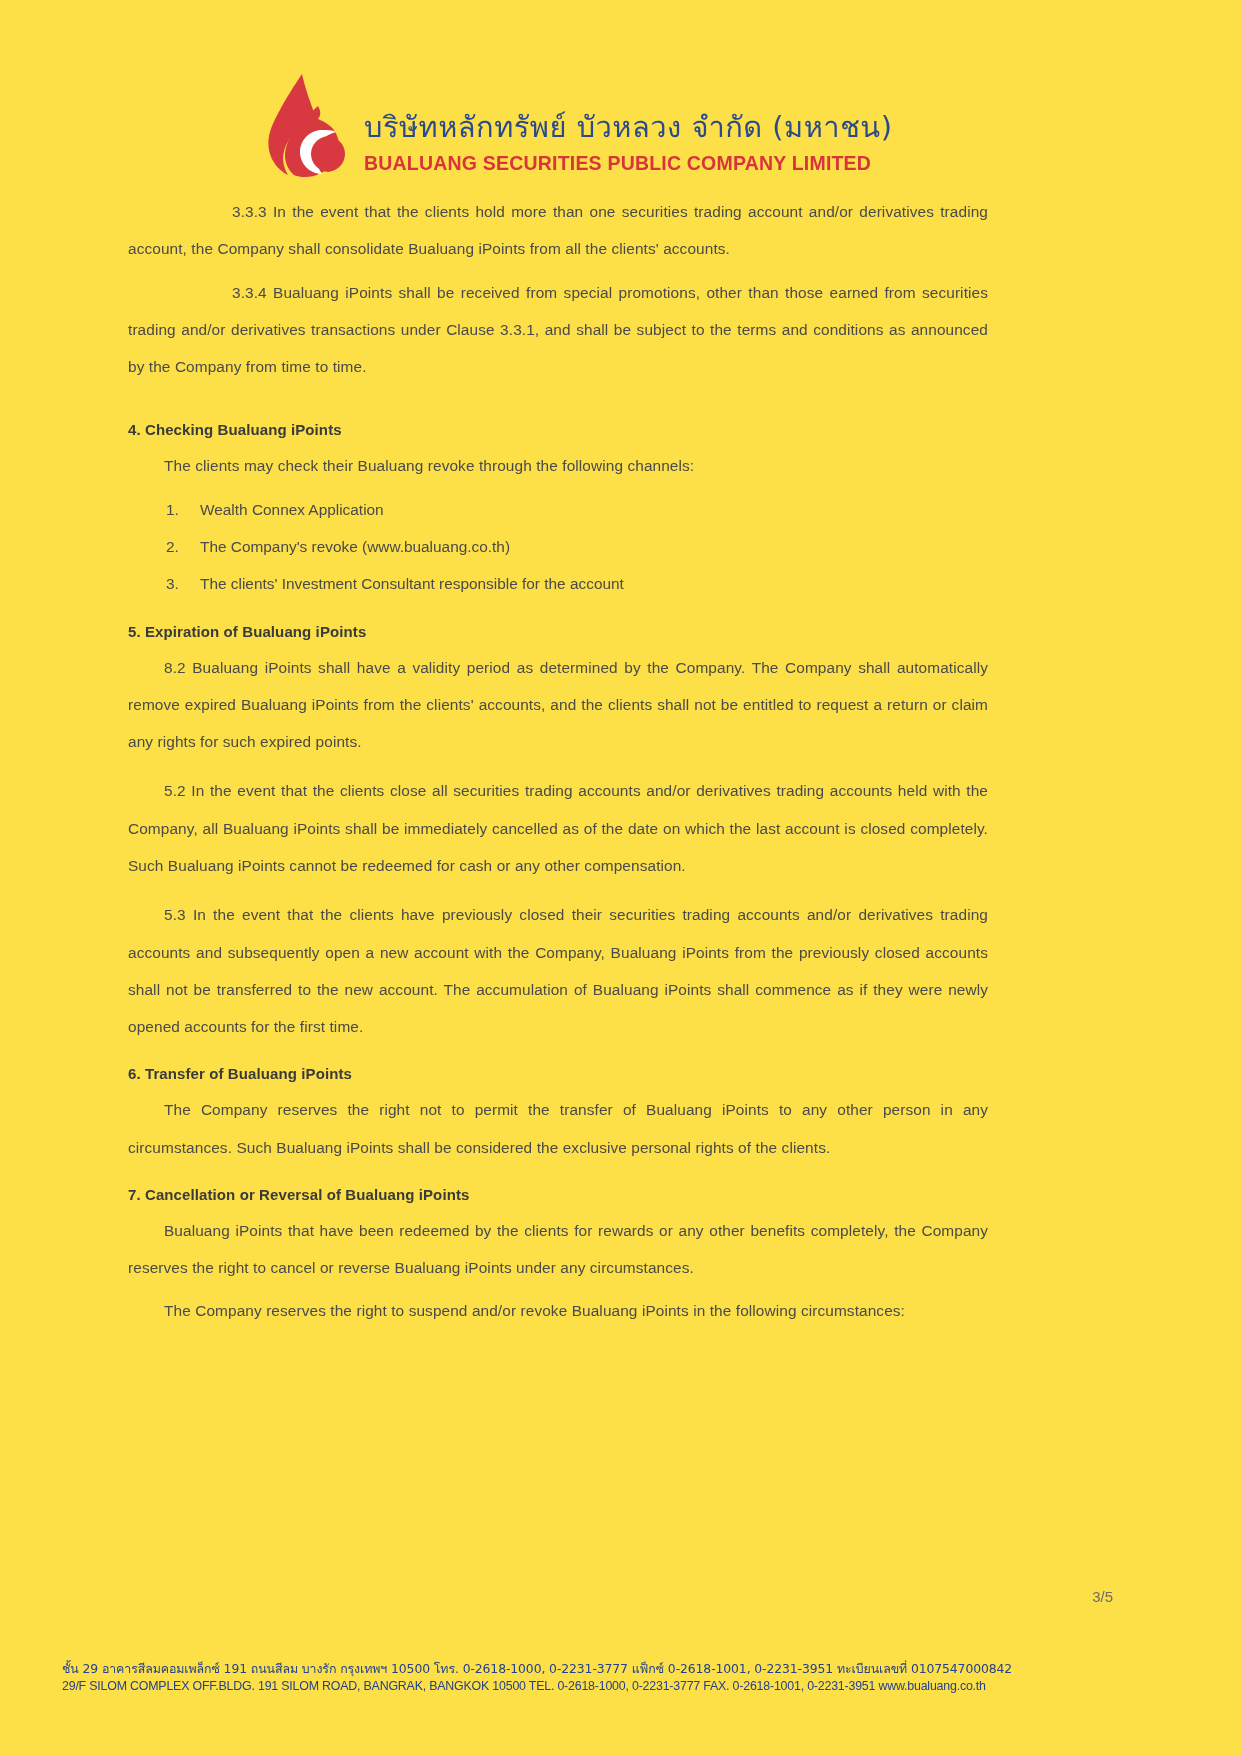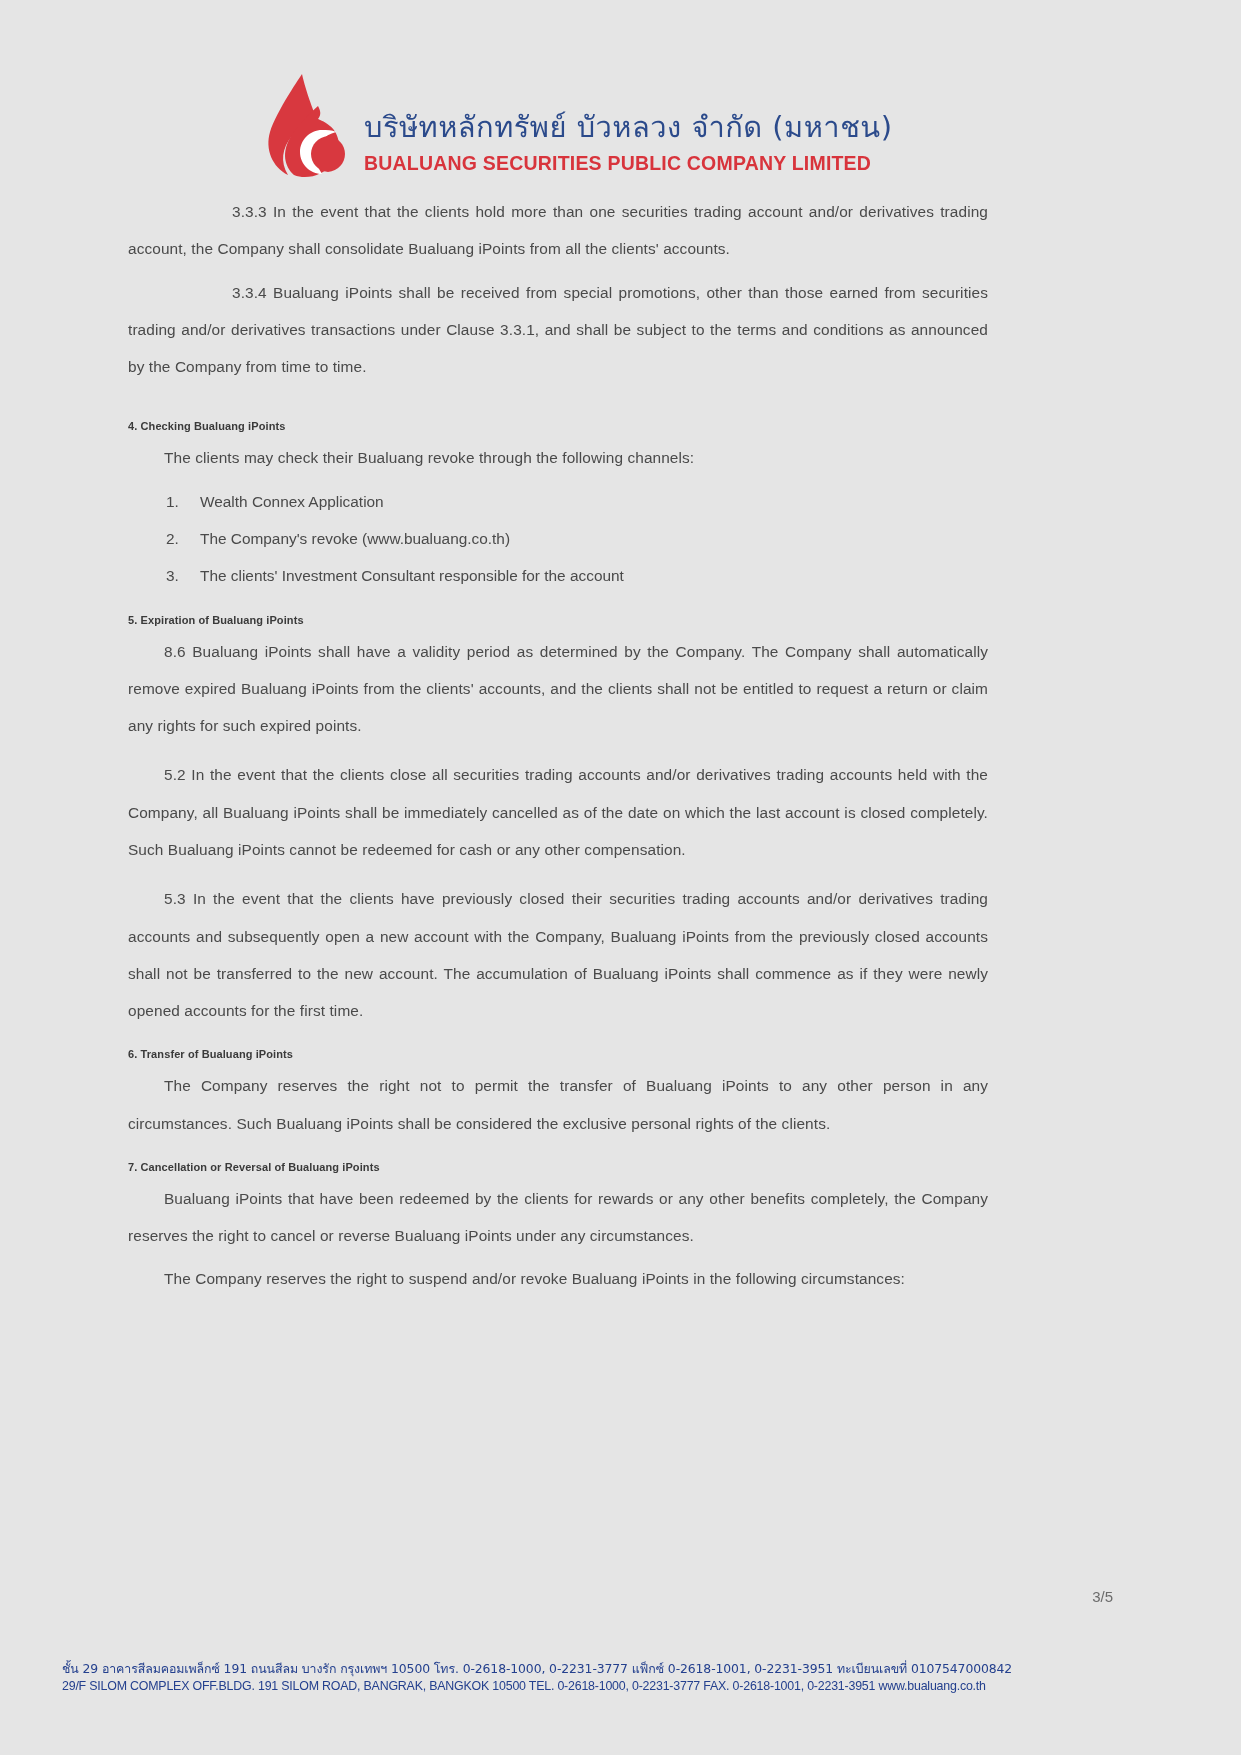--- a/index.html
+++ b/index.html
@@ -8,21 +8,21 @@
     background: #ffffff;
   }
   body {
     font-family: "Liberation Sans", sans-serif;
   }
   .page {
     position: relative;
     width: 1241px;
     height: 1755px;
     margin: 0 auto;
-    background: #e5e5e5;
+    background: #fde047;
     overflow: hidden;
     box-sizing: border-box;
   }
 
   
   .letterhead {
     position: absolute;
     left: 258px;
     top: 68px;
     width: 700px;
@@ -73,21 +73,21 @@
     line-height: 2.42;
     color: #4a4a4a;
     text-align: justify;
     margin: 0 0 6px 0;
     letter-spacing: 0.1px;
   }
   .para.indent { text-indent: 104px; }
   .para.indent-sm { text-indent: 36px; }
 
   .heading {
-    font-size: 11px;
+    font-size: 15px;
     line-height: 2.0;
     color: #3a3a3a;
     margin: 14px 0 2px 0;
     letter-spacing: 0.1px;
   }
 
   ol.channels {
     list-style: none;
     margin: 2px 0 10px 0;
     padding: 0 0 0 38px;
@@ -182,21 +182,21 @@
         <span>The Company's revoke (www.bualuang.co.th)</span>
       </li>
       <li>
         <span class="num">3.</span>
         <span>The clients' Investment Consultant responsible for the account</span>
       </li>
     </ol>
 
     <h2 class="heading">5. Expiration of Bualuang iPoints</h2>
 
-    <p class="para indent-sm">8.6 Bualuang iPoints shall have a validity period as determined by the Company. The Company shall automatically remove expired Bualuang iPoints from the clients' accounts, and the clients shall not be entitled to request a return or claim any rights for such expired points.</p>
+    <p class="para indent-sm">8.2 Bualuang iPoints shall have a validity period as determined by the Company. The Company shall automatically remove expired Bualuang iPoints from the clients' accounts, and the clients shall not be entitled to request a return or claim any rights for such expired points.</p>
 
     <div class="spacer-6"></div>
 
     <p class="para indent-sm">5.2 In the event that the clients close all securities trading accounts and/or derivatives trading accounts held with the Company, all Bualuang iPoints shall be immediately cancelled as of the date on which the last account is closed completely. Such Bualuang iPoints cannot be redeemed for cash or any other compensation.</p>
 
     <div class="spacer-6"></div>
 
     <p class="para indent-sm">5.3 In the event that the clients have previously closed their securities trading accounts and/or derivatives trading accounts and subsequently open a new account with the Company, Bualuang iPoints from the previously closed accounts shall not be transferred to the new account. The accumulation of Bualuang iPoints shall commence as if they were newly opened accounts for the first time.</p>
 
     <h2 class="heading">6. Transfer of Bualuang iPoints</h2>

